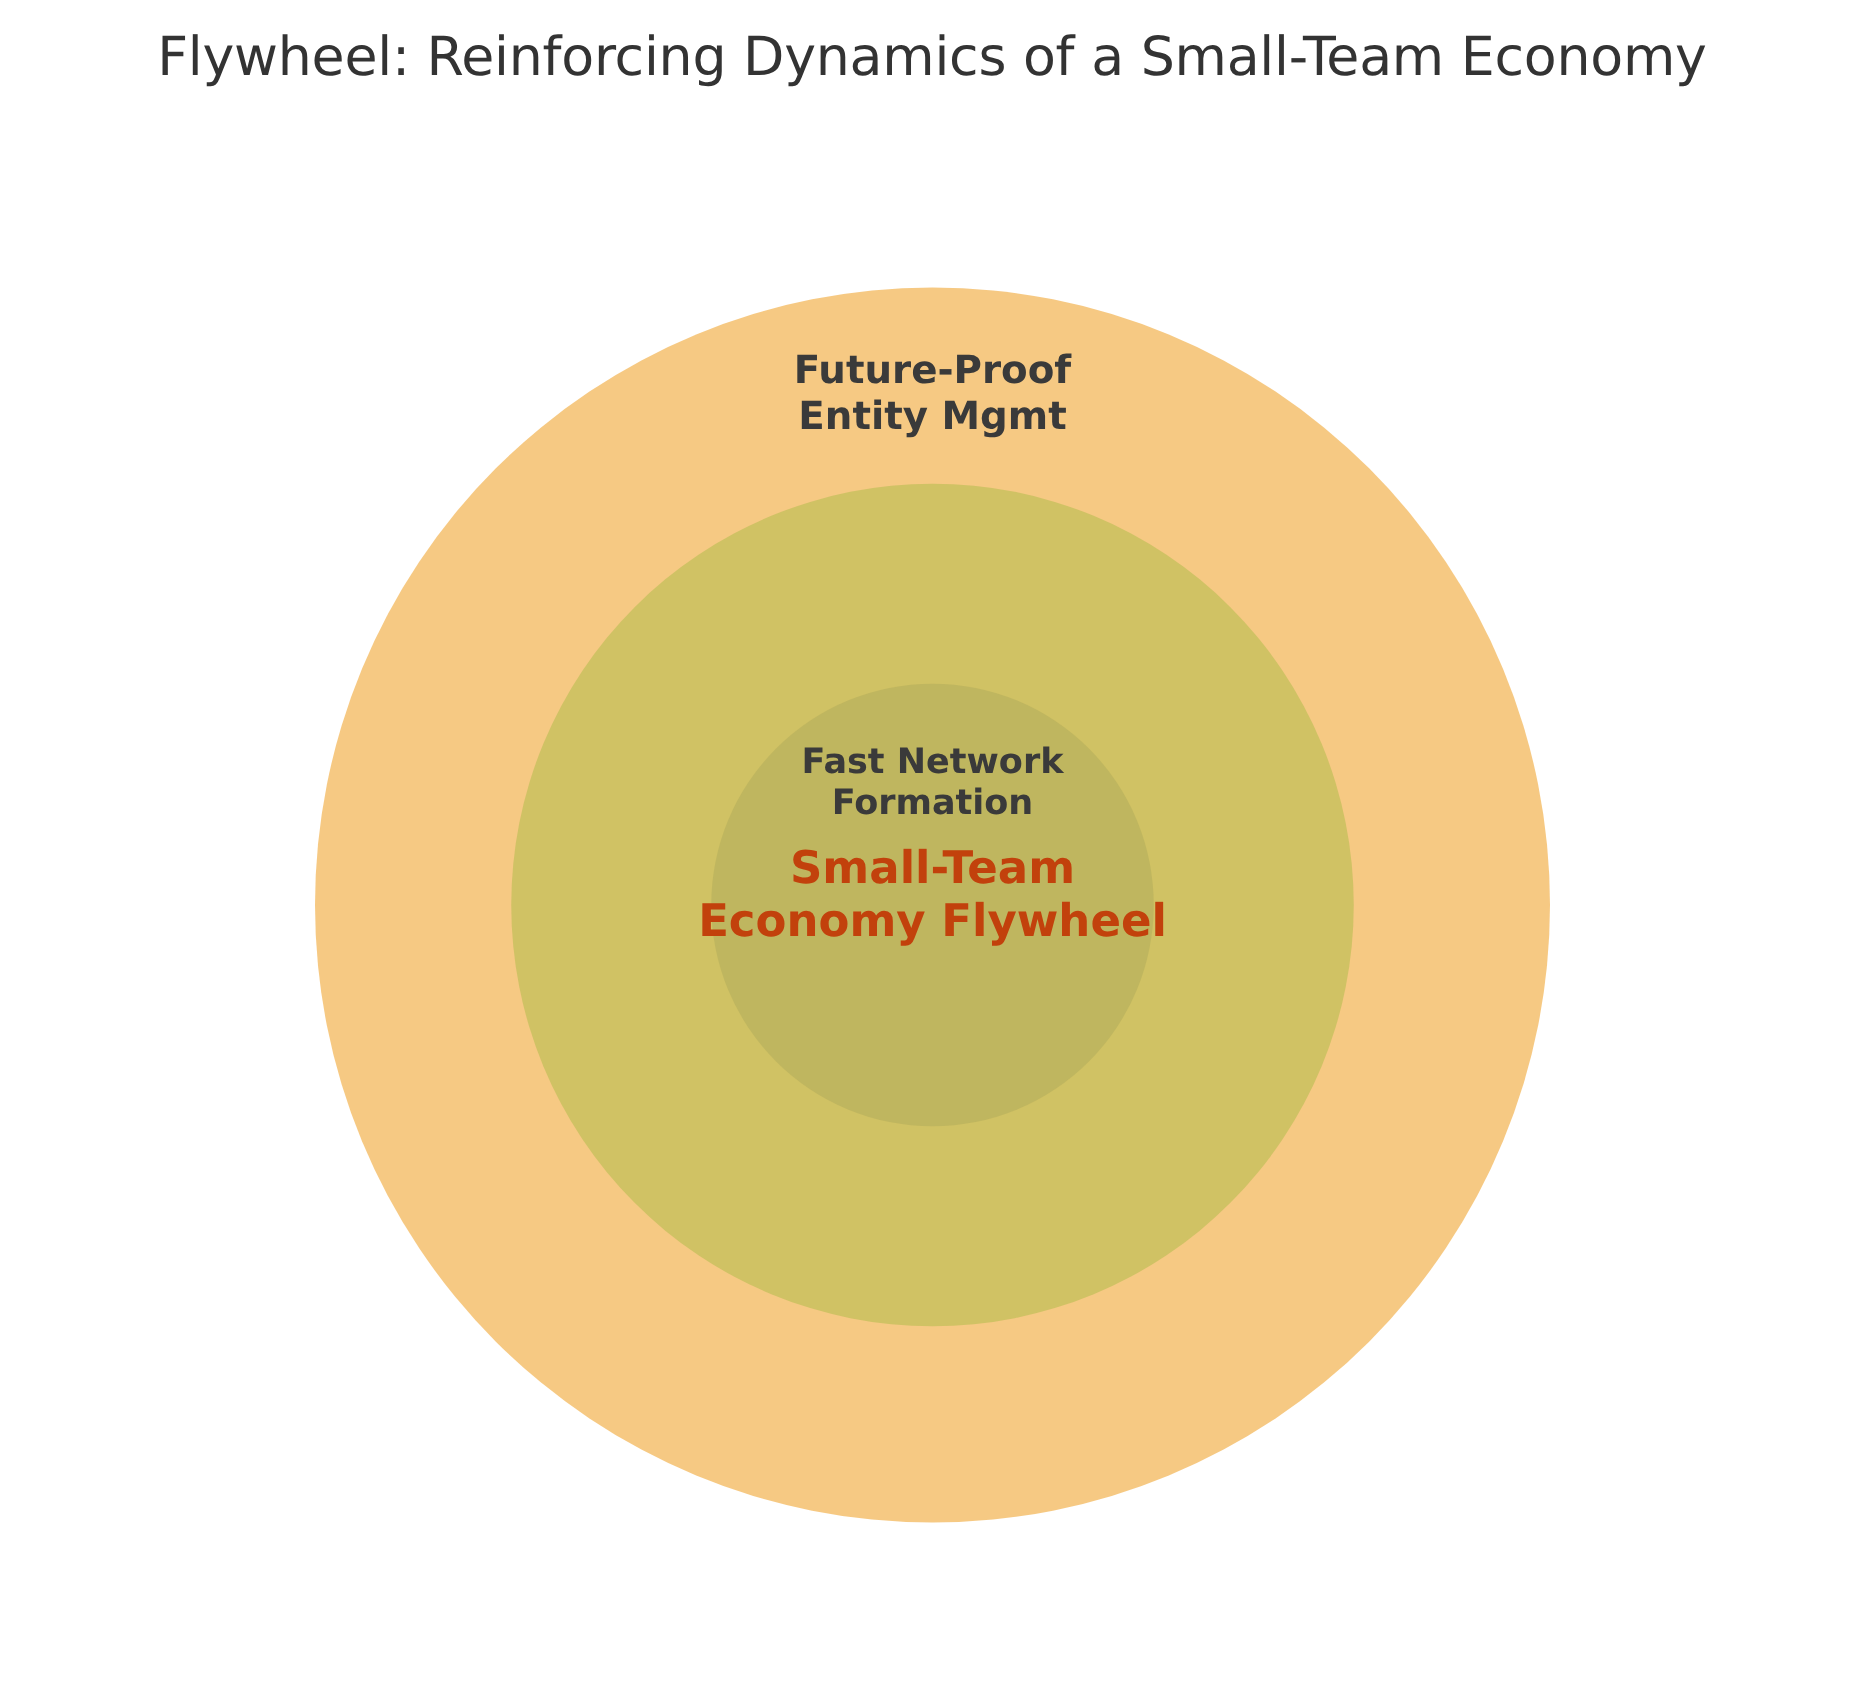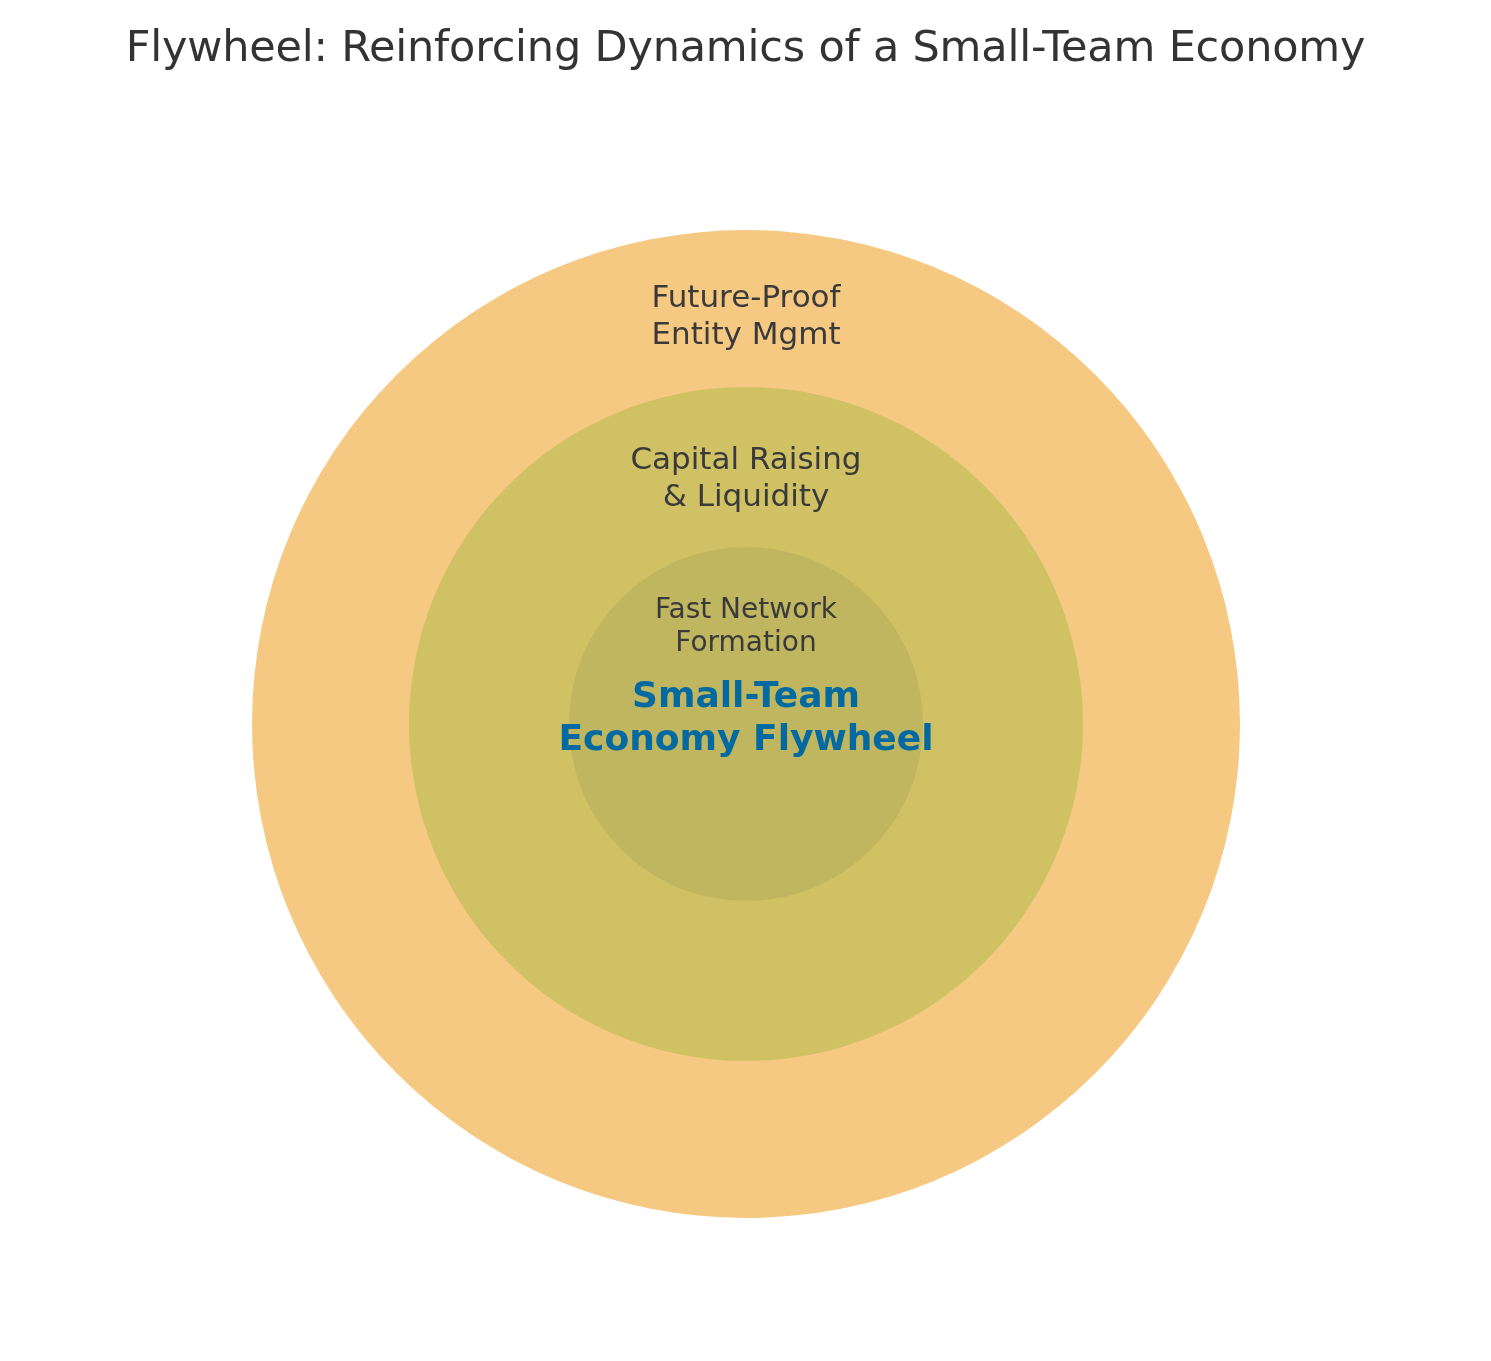--- a/index.html
+++ b/index.html
@@ -70,21 +70,21 @@
     width: 354px;
     height: 354px;
     background: #b1ab5a;
     opacity: 0.52;
   }
 
   
   .ring-label {
     position: absolute;
     text-align: center;
-    font-weight: normal;
+    font-weight: bold;
     color: #3a3a3a;
     line-height: 1.18;
     white-space: pre-line;
     pointer-events: none;
   }
 
   #label-outer {
     left: 446px;
     top: 278px;
     width: 600px;
@@ -106,21 +106,21 @@
   }
 
   #label-center {
     position: absolute;
     left: 396px;
     top: 673px;
     width: 700px;
     text-align: center;
     font-size: 36px;
     font-weight: bold;
-    color: #0369a1;
+    color: #c2410c;
     line-height: 1.2;
     white-space: pre-line;
     pointer-events: none;
   }
 </style>
 </head>
 <body>
 
 <div id="chart-title">Flywheel: Reinforcing Dynamics of a Small-Team Economy</div>
 
@@ -128,22 +128,20 @@
 
   <div class="venn-circle" id="circle-outer"></div>
 
   <div class="venn-circle" id="circle-middle"></div>
 
   <div class="venn-circle" id="circle-inner"></div>
 
   <div class="ring-label" id="label-outer">Future-Proof
 Entity Mgmt</div>
 
-  <div class="ring-label" id="label-middle">Capital Raising
-&amp; Liquidity</div>
 
   <div class="ring-label" id="label-inner">Fast Network
 Formation</div>
 
   <div id="label-center">Small-Team
 Economy Flywheel</div>
 
 </div>
 
 </body></html>

